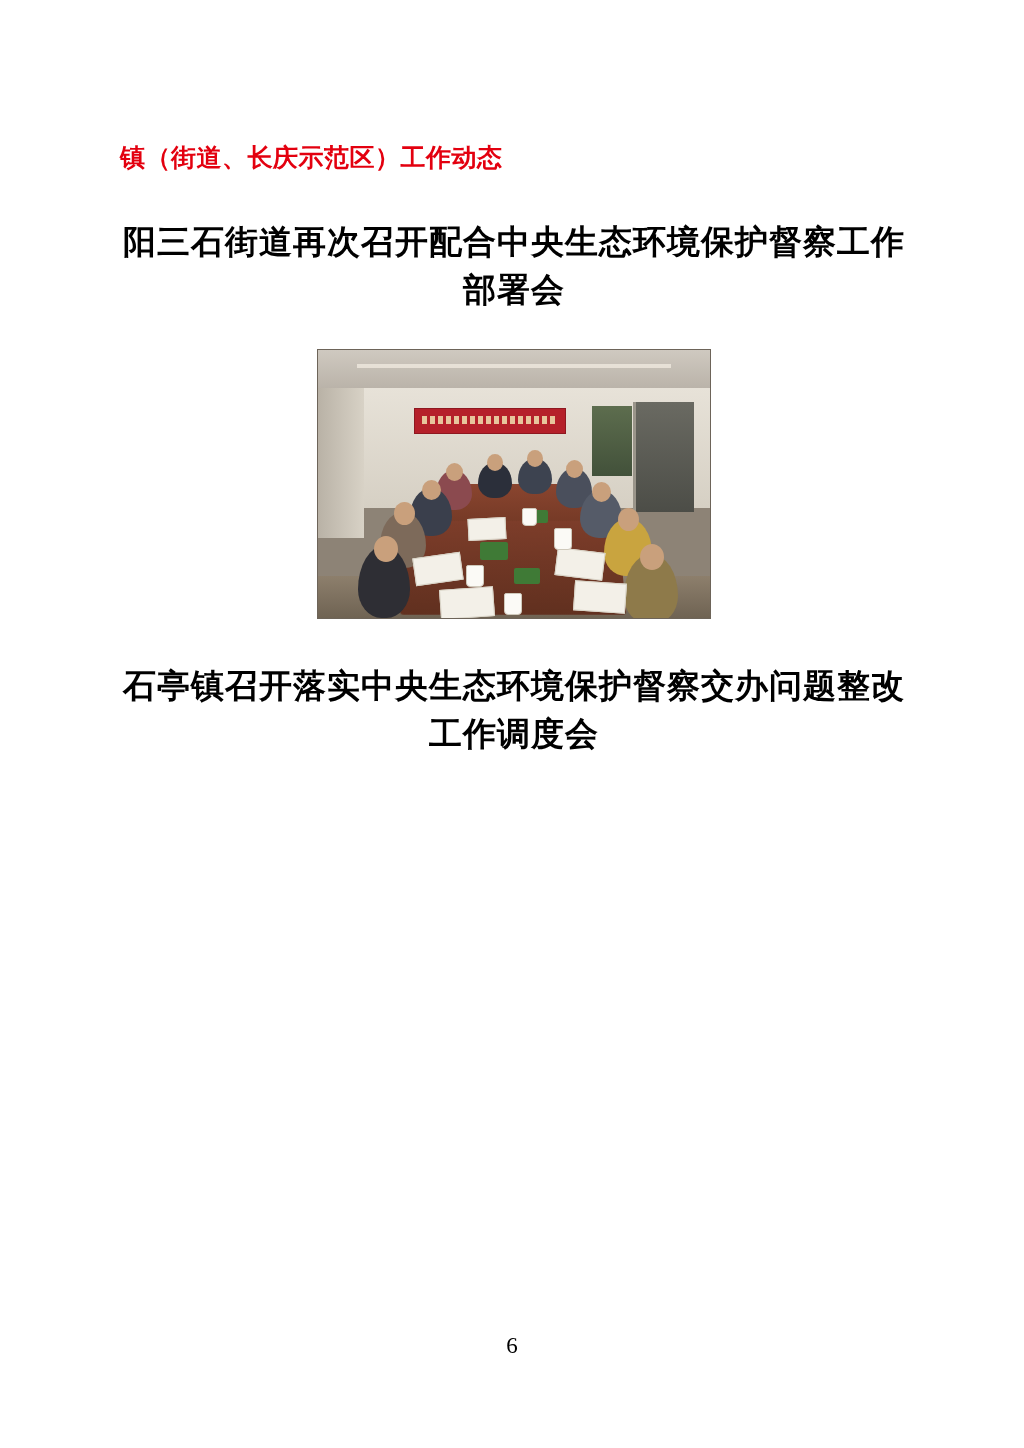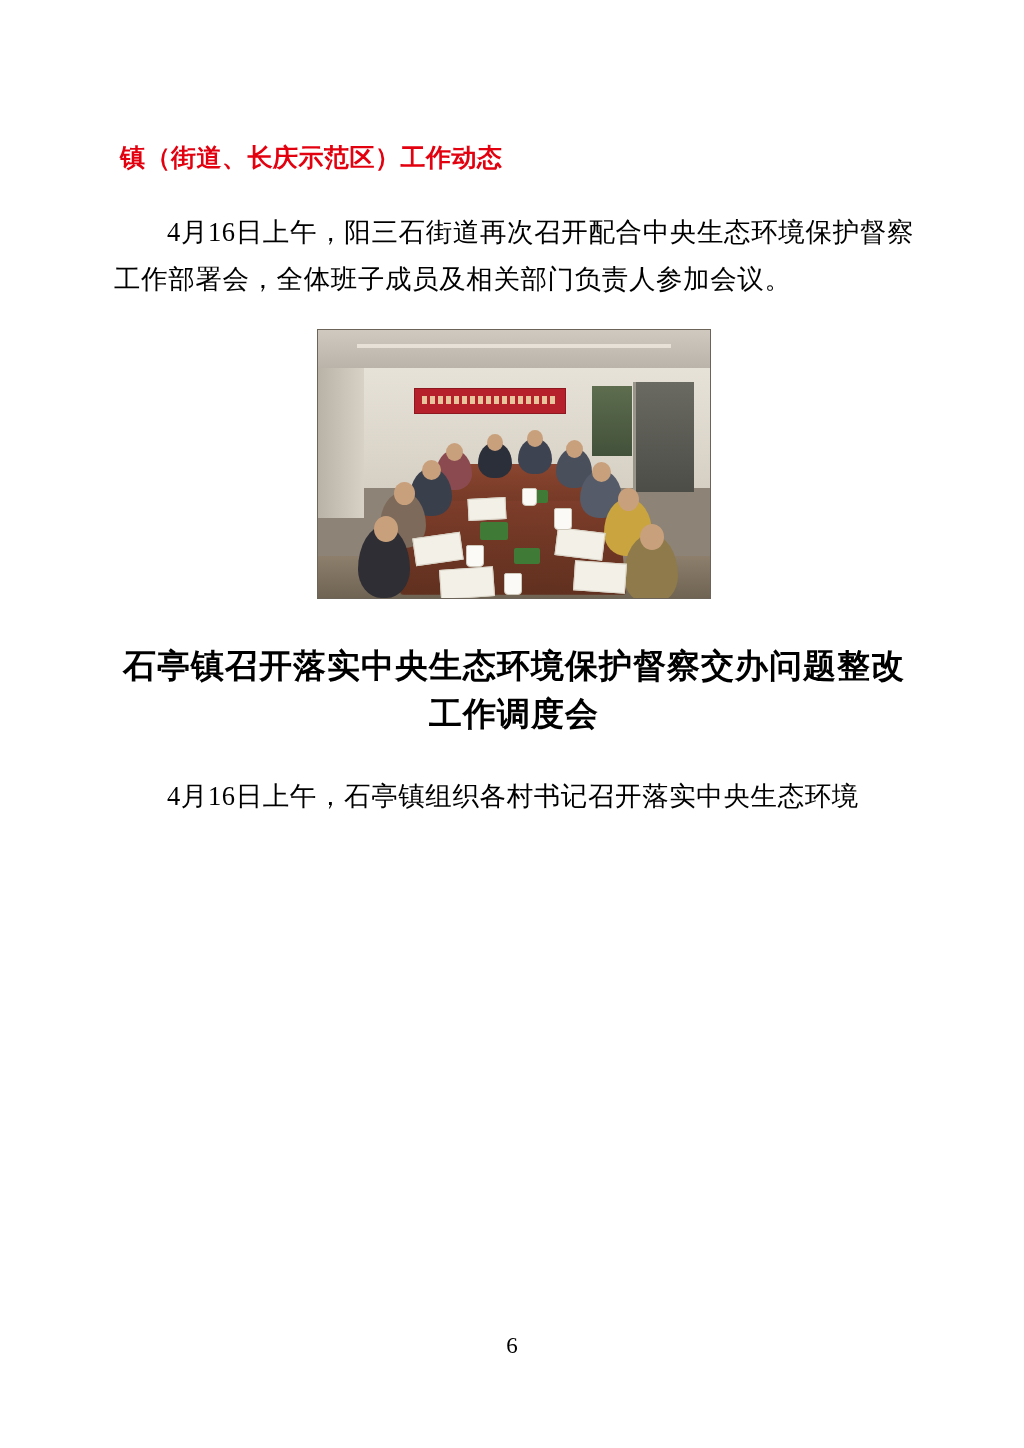--- a/index.html
+++ b/index.html
@@ -186,23 +186,23 @@
   }
 </style>
 </head>
 <body>
 
 <div class="page">
   <div class="content">
 
     <div class="section-header">镇（街道、长庆示范区）工作动态</div>
 
+    <h1 class="article-title">阳三石街道再次召开配合中央生态环境保护督察工作部署会</h1>
 
     <div class="para-block">
-      <p class="body-text para">4月16日上午，阳三石街道再次召开配合中央生态环境保护督察工作部署会，全体班子成员及相关部门负责人参加会议。</p>
     </div>
 
     <div class="photo-wrap">
       <div class="photo">
         <div class="ph-ceiling"></div>
         <div class="ph-wall"></div>
         <div class="ph-wall-left"></div>
         <div class="ph-window"></div>
         <div class="ph-door"></div>
         <div class="ph-banner">
@@ -245,20 +245,17 @@
         <div class="ph-paper ph-p4"></div>
         <div class="ph-cup ph-c4"></div>
         <div class="ph-cup ph-c3"></div>
         <div class="ph-cup ph-c1"></div>
         <div class="ph-cup ph-c2"></div>
       </div>
     </div>
 
     <h1 class="article-title second">石亭镇召开落实中央生态环境保护督察交办问题整改工作调度会</h1>
 
-    <div class="para-block">
-      <p class="body-text para">4月16日上午，石亭镇组织各村书记召开落实中央生态环境</p>
-    </div>
 
   </div>
 
   <div class="page-number">6</div>
 </div>
 
 </body></html>

